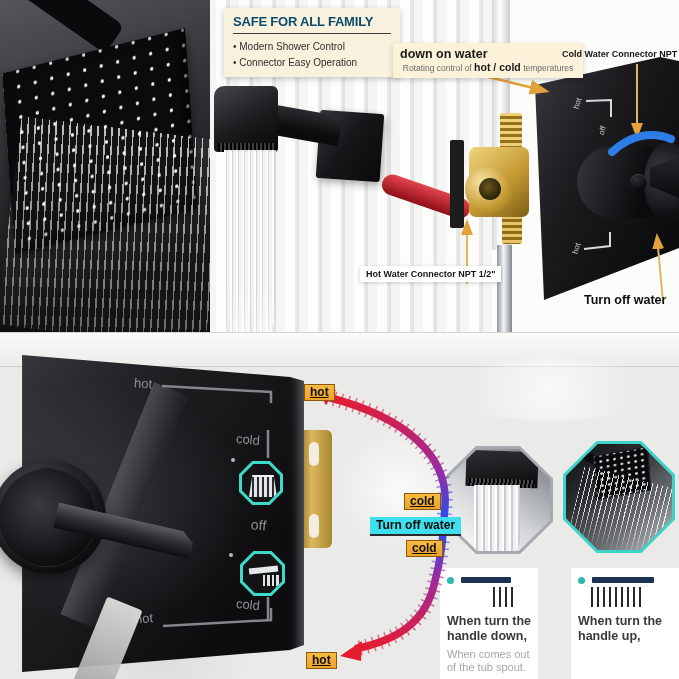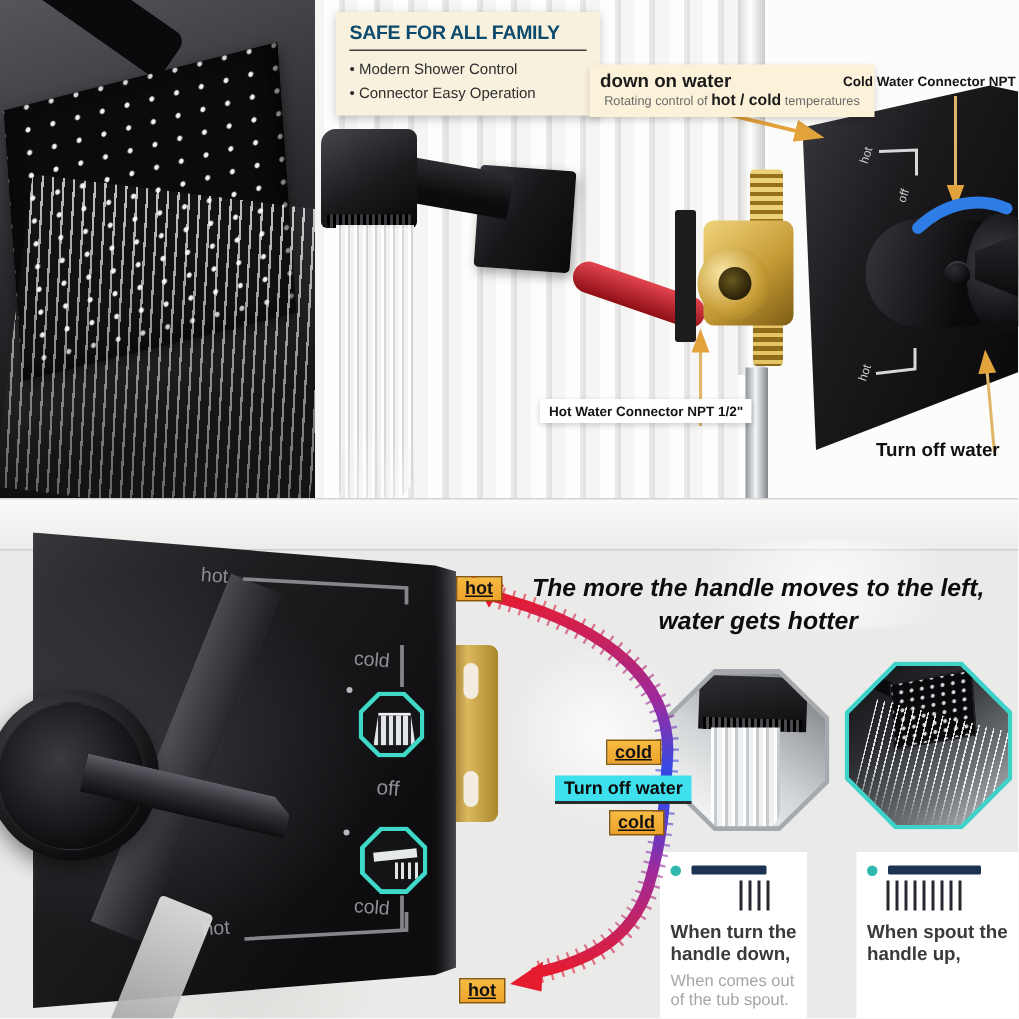--- a/index.html
+++ b/index.html
@@ -266,24 +266,20 @@
       <div class="ic-bar"></div>
       <div class="ic-drops"></div>
     </div>
   </div>
   <div class="abs ghost-dark"></div>
   <div class="abs hub"></div>
   <div class="abs hub-face"></div>
   <div class="abs lever"></div>
   <div class="abs ghost-tip"></div>
 
-  <div class="abs headline">
-    <div>The more the handle moves to the left,</div>
-    <div>water gets hotter</div>
-  </div>
   <span class="tag" style="left:304px;top:384px;">hot</span>
   <span class="tag" style="left:404px;top:493px;">cold</span>
   <span class="tag-cyan" style="left:370px;top:517px;">Turn off water</span>
   <span class="tag" style="left:406px;top:540px;">cold</span>
   <span class="tag" style="left:306px;top:652px;">hot</span>
 
   <div class="hexframe hex-left">
     <div class="hex-inner hexL-bg">
       <div class="hexL-spout"></div>
       <div class="hexL-water"></div>
@@ -320,21 +316,21 @@
       <div class="ci-line"></div>
         <div class="ci-line"></div>
         <div class="ci-line"></div>
         <div class="ci-line"></div>
       <div class="ci-line"></div>
         <div class="ci-line"></div>
         <div class="ci-line"></div>
         <div class="ci-line"></div>
         <div class="ci-line"></div>
     </div>
-    <div class="card-title">When spout the handle up,</div>
+    <div class="card-title">When turn the handle up,</div>
   </div>
 
   <svg class="abs overlay-svg" viewBox="0 0 679 679">
     <defs>
       <marker id="ay" markerWidth="9" markerHeight="8" refX="6.5" refY="3" orient="auto">
         <path d="M0,0 L8,3 L0,6 Z" fill="#e2a23c"></path>
       </marker>
       <linearGradient id="arcGrad" x1="0" y1="0" x2="0" y2="1">
         <stop offset="0" stop-color="#e51c30"></stop>
           <stop offset="0.28" stop-color="#9c2a9e"></stop>

